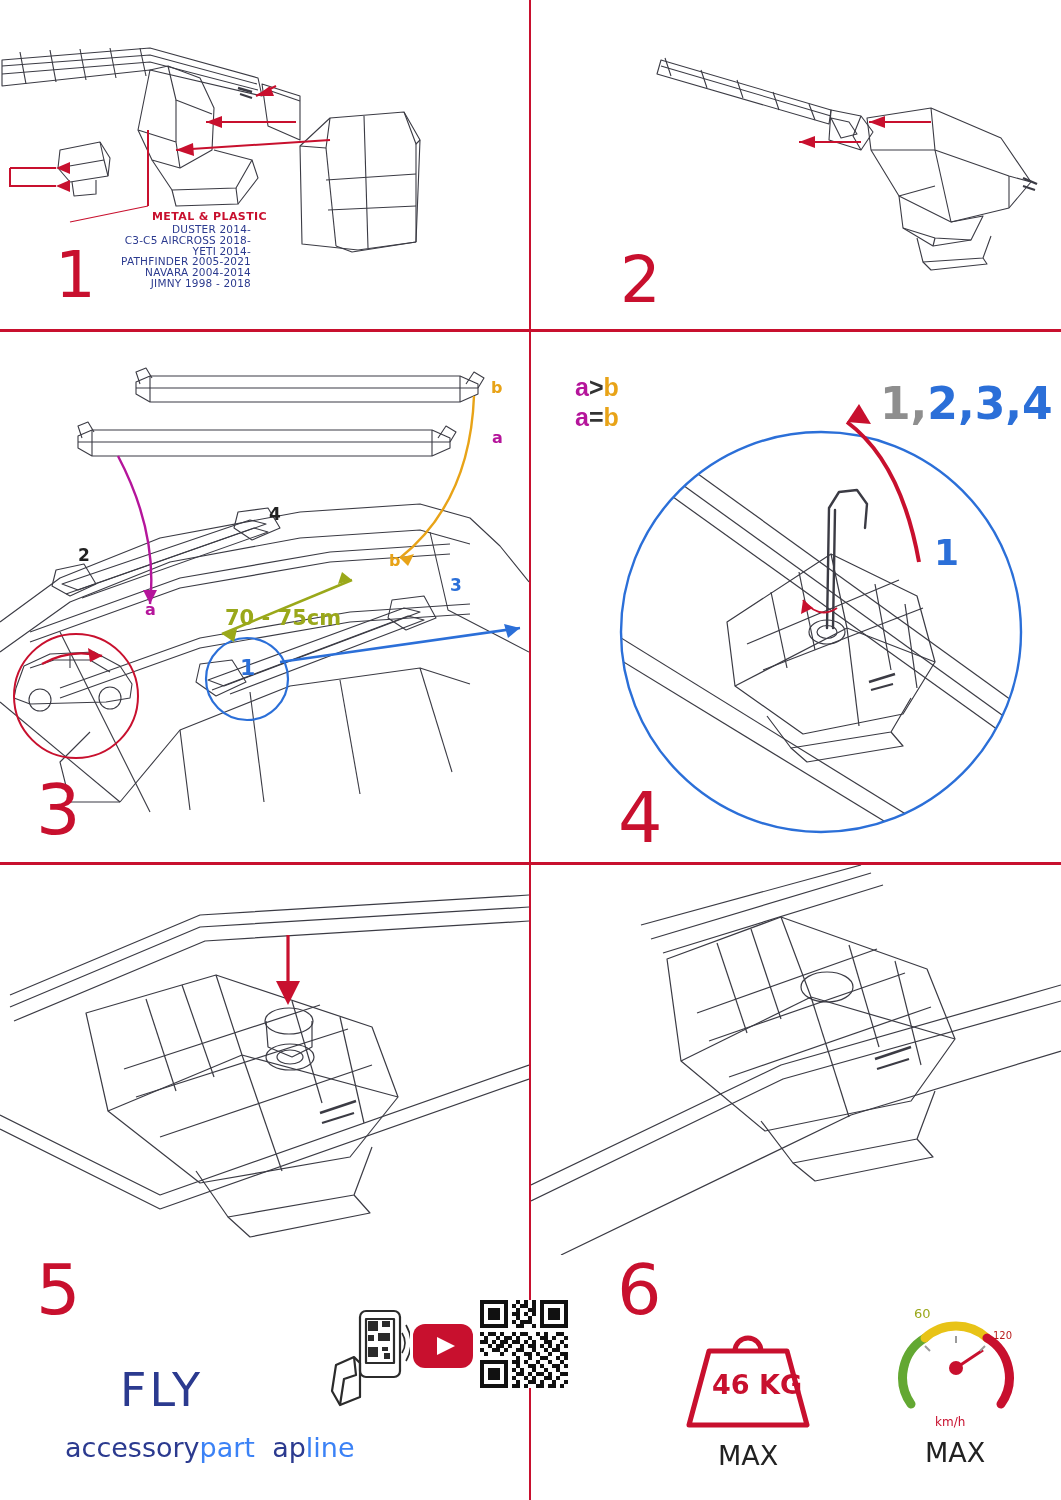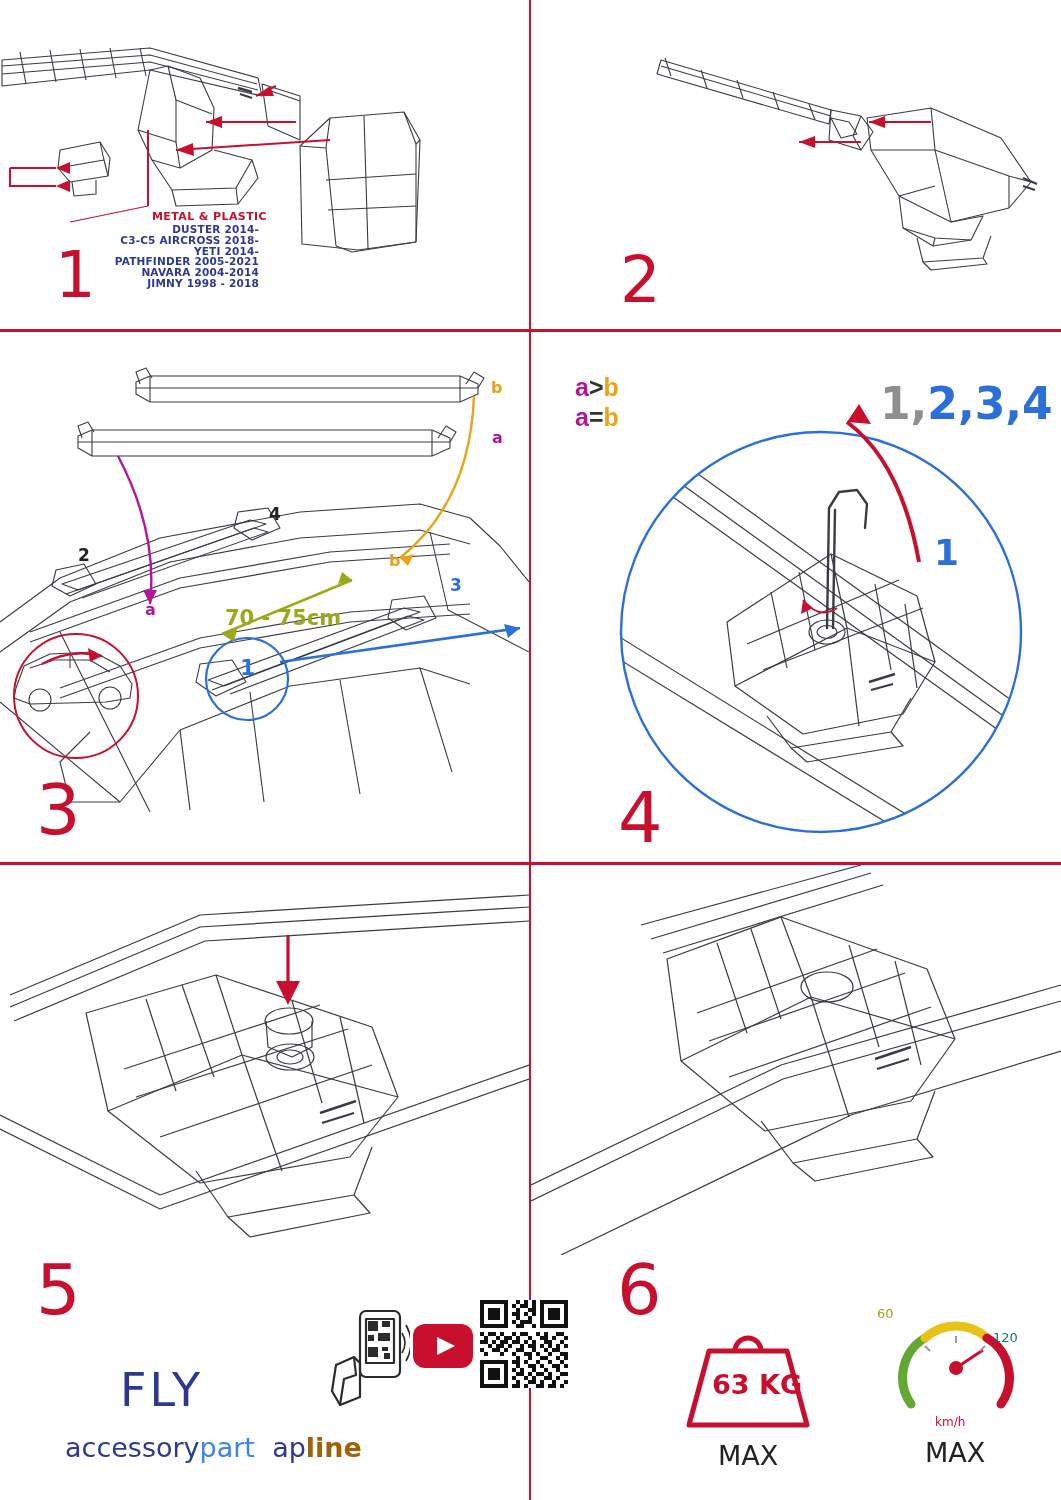--- a/index.html
+++ b/index.html
@@ -40,23 +40,23 @@
   .n5{left:36px;top:1255px;font-size:70px;}
   .n6{left:617px;top:1255px;font-size:70px;}
 
   
   .metal-title{
     position:absolute;left:152px;top:210px;
     color:#c8102e;font-size:11px;font-weight:bold;letter-spacing:.4px;
     font-family:"DejaVu Sans", sans-serif;
   }
   .carlist{
-    position:absolute;left:12px;top:224px;width:247px;
+    position:absolute;left:4px;top:224px;width:247px;
     text-align:right;
-    color:#2b3a8f;font-size:10.5px;line-height:10.8px;font-weight:bold;
+    color:#2b3a8f;font-size:10.5px;line-height:10.8px;font-weight:normal;
     font-family:"DejaVu Sans", sans-serif;
     letter-spacing:.2px;
   }
 
   
   .ab-block{position:absolute;left:575px;top:372px;font-size:25px;font-weight:bold;font-family:Liberation Sans, sans-serif;}
   .ab-row{line-height:30px;}
   .ca{color:#b5159b;}
   .cb{color:#e8a317;}
   .eqsign{color:#333;}
@@ -87,35 +87,35 @@
     font-size:46px;color:#2b3a8f;letter-spacing:3px;
     font-family:"DejaVu Sans", sans-serif;
   }
   .brandline{
     position:absolute;left:65px;top:1432px;
     font-size:27px;font-family:"DejaVu Sans", sans-serif;
   }
   .brandline .accessory{color:#2b3a8f;}
   .brandline .part{color:#3b82f6;}
   .brandline .ap{color:#2b3a8f;}
-  .brandline .line{color:#a16207;font-weight:bold;}
+  .brandline .line{color:#3b82f6;}
 
   
   .maxlabel{
     position:absolute;font-size:27px;color:#222;font-family:"DejaVu Sans", sans-serif;
   }
   .max1{left:718px;top:1440px;}
   .max2{left:925px;top:1437px;}
   .kgtext{
     position:absolute;left:712px;top:1369px;font-size:27px;color:#c8102e;font-weight:bold;
     font-family:"DejaVu Sans", sans-serif;
   }
   .kmh{position:absolute;left:935px;top:1415px;font-size:12px;color:#c8102e;font-family:"DejaVu Sans", sans-serif;}
-  .sp60{position:absolute;left:877px;top:1306px;font-size:13px;color:#9aa81a;font-family:"DejaVu Sans", sans-serif;}
-  .sp120{position:absolute;left:993px;top:1330px;font-size:13px;color:#0f766e;font-family:"DejaVu Sans", sans-serif;}
+  .sp60{position:absolute;left:914px;top:1306px;font-size:13px;color:#9aa81a;font-family:"DejaVu Sans", sans-serif;}
+  .sp120{position:absolute;left:993px;top:1330px;font-size:10px;color:#b91c1c;font-family:"DejaVu Sans", sans-serif;}
 
   svg{display:block;}
   .abs{position:absolute;}
 </style>
 </head>
 <body>
 
 <div class="page">
 
   <div class="divider div1"></div>
@@ -622,21 +622,21 @@
       <path d="M344 194 L380 182" stroke-width="2.4"></path>
       <path d="M346 204 L378 194" stroke-width="2"></path>
     </g>
   </svg>
   <div class="stepnum n6">6</div>
 
   <svg class="abs" style="left:683px;top:1313px;" width="130" height="118" viewBox="0 0 130 118">
     <path d="M26 38 L104 38 L124 112 L6 112 Z" fill="none" stroke="#c8102e" stroke-width="5" stroke-linejoin="round"></path>
     <path d="M52 38 a13 13 0 1 1 26 0" fill="none" stroke="#c8102e" stroke-width="5"></path>
   </svg>
-  <div class="kgtext">63 KG</div>
+  <div class="kgtext">46 KG</div>
   <div class="maxlabel max1">MAX</div>
 
   <svg class="abs" style="left:895px;top:1300px;" width="122" height="128" viewBox="0 0 122 128">
     <path d="M16 104 A46 46 0 0 1 30 38" fill="none" stroke="#63a832" stroke-width="9" stroke-linecap="round"></path>
     <path d="M30 38 A46 46 0 0 1 92 38" fill="none" stroke="#e8c317" stroke-width="9" stroke-linecap="round"></path>
     <path d="M92 38 A46 46 0 0 1 106 104" fill="none" stroke="#c8102e" stroke-width="9" stroke-linecap="round"></path>
     <g stroke="#c8102e" stroke-width="3">
       <path d="M61 68 L88 50"></path>
     </g>
     <circle cx="61" cy="68" r="7" fill="#c8102e"></circle>

